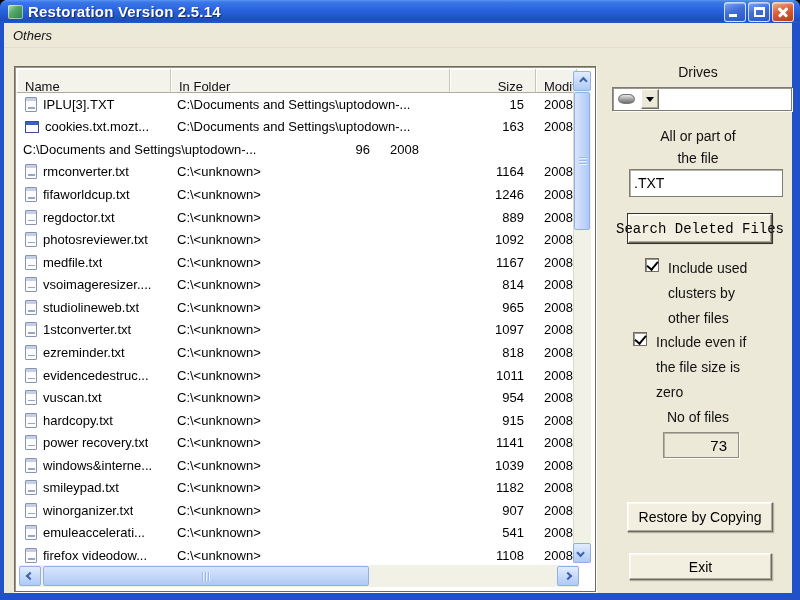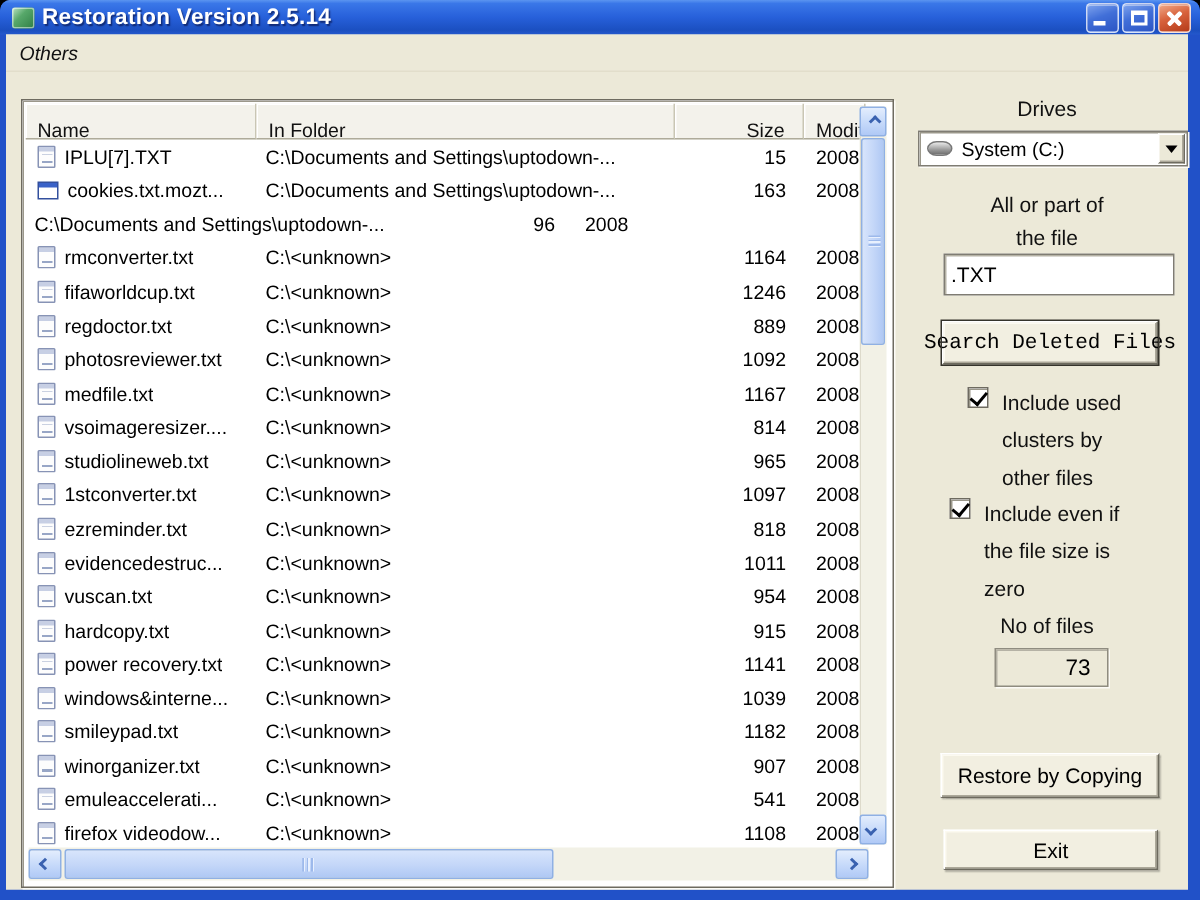--- a/index.html
+++ b/index.html
@@ -255,21 +255,21 @@
         <div class="hcell h-name">Name</div>
         <div class="hcell h-folder">In Folder</div>
         <div class="hcell h-size">Size</div>
         <div class="hcell h-mod">Modified</div>
       </div>
 
       <div class="lv-rows">
   <div class="lv-row">
     <div class="cell c-name">
       <span class="file-icon icon-notepad"></span>
-      <span class="cell">IPLU[7].TXT</span>
+      <span class="cell">IPLU[3].TXT</span>
     </div>
     <div class="cell c-folder">C:\Documents and Settings\uptodown-...</div>
     <div class="cell c-size">15</div>
     <div class="cell c-mod">2008</div>
   </div>
 
   <div class="lv-row">
     <div class="cell c-name">
       <span class="file-icon icon-window"></span>
       <span class="cell">cookies.txt.mozt...</span>
@@ -489,21 +489,20 @@
             <span class="chev right"></span>
           </div>
       </div>
     </div>
   </div>
 
   <div class="panel-label" style="left:600px; top:64px; width:188px;">Drives</div>
 
   <div class="combo">
     <span class="drive-icon"></span>
-    <span class="combo-text">System (C:)</span>
     <span class="combo-btn">
         <span class="tri-down"></span>
       </span>
   </div>
 
   <div class="panel-label" style="left:600px; top:128px; width:188px;">All or part of</div>
   <div class="panel-label" style="left:600px; top:150px; width:188px;">the file</div>
 
   <input class="text-input" type="text" value=".TXT" style="">
 

